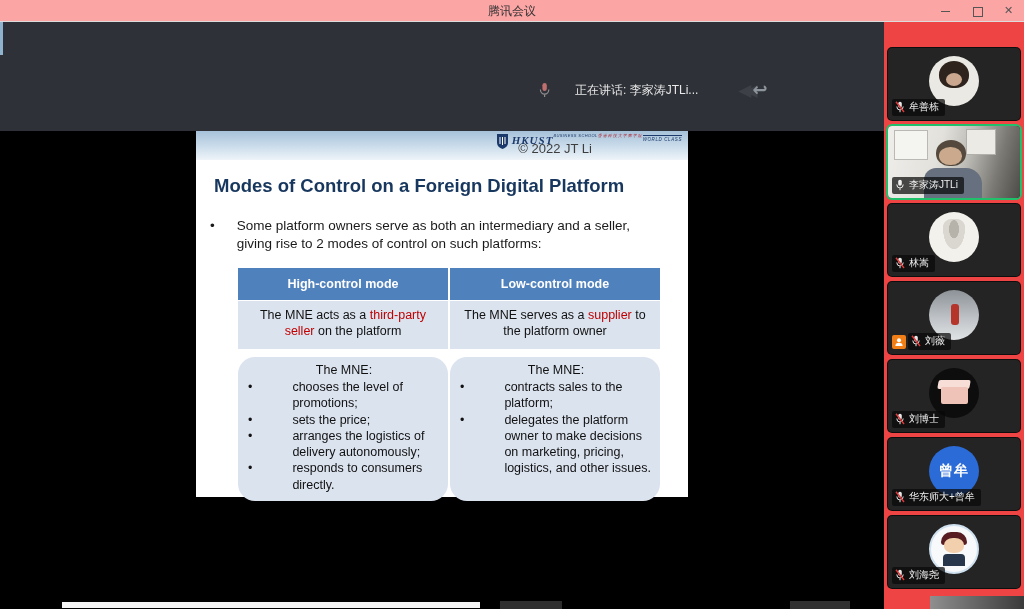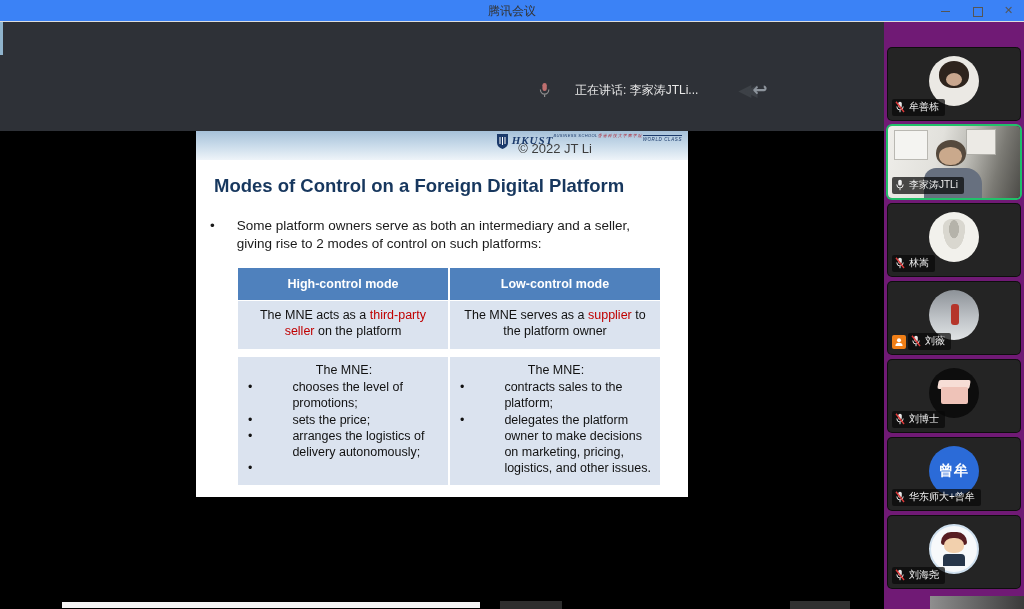--- a/index.html
+++ b/index.html
@@ -4,21 +4,21 @@
 <style>
   * { box-sizing: border-box; }
   html,body { margin:0; padding:0; }
   body {
     width:1024px; height:609px; overflow:hidden; background:#000;
     font-family:"Liberation Sans","DejaVu Sans",sans-serif;
   }
   .app { position:relative; width:1024px; height:609px; background:#000; }
 
   
-  .titlebar { position:absolute; top:0; left:0; width:1024px; height:22px; background:#3b82f6; border-bottom:1px solid #dcdcdc; z-index:30; }
+  .titlebar { position:absolute; top:0; left:0; width:1024px; height:22px; background:#fca5a5; border-bottom:1px solid #dcdcdc; z-index:30; }
   .titlebar .title { position:absolute; left:0; right:0; top:0; text-align:center; font-size:12px; line-height:22px; color:#333; }
   .win-controls { position:absolute; right:8px; top:0; height:22px; display:flex; align-items:center; gap:20px; z-index:31; }
   .ctl { width:12px; height:12px; position:relative; cursor:default; }
   .ctl-min::after { content:""; position:absolute; left:1px; top:6px; width:9px; height:1px; background:#555; }
   .ctl-max::after { content:""; position:absolute; left:1px; top:2px; width:8px; height:8px; border:1px solid #555; }
   .ctl-close::before { content:"✕"; position:absolute; left:0; top:-1px; font-size:11px; color:#555; }
 
   .left-stripe { position:absolute; left:0; top:22px; width:3px; height:33px; background:#8fb3cc; z-index:5; }
 
   
@@ -48,37 +48,37 @@
   .slide-bullet .marker::before { content:"•"; margin-right:10px; }
 
   .mne-table { position:absolute; left:42px; top:137px; width:422px; font-size:12.5px; color:#111; }
   .trow { display:flex; gap:2px; }
   .cell { width:210px; }
   .thead { margin-bottom:1px; }
   .thead .cell { height:32px; background:#4f81bd; color:#fff; font-weight:bold; display:flex; align-items:center; justify-content:center; }
   .trow1 { margin-bottom:8px; }
   .trow1 .cell { min-height:48px; background:#dbe3ef; text-align:center; padding:6px 6px; line-height:1.3; }
   .em-red { color:#c00000; }
-  .trow2 .cell { min-height:114px; background:#dbe3ef; padding:6px 4px 8px 6px; }
+  .trow2 .cell { min-height:114px; background:#dbe3ef; padding:6px 4px 8px 6px;border-radius:17px; }
   .cell-heading { text-align:center; margin-bottom:2px; }
   .mne-table ul { margin:0; padding:0; list-style:none; }
   .mne-table li { display:flex; line-height:1.3;gap:34px; }
   .mne-table li .m::before { content:"•"; margin:0 6px 0 4px; }
 
   
   .share-badge { position:absolute; left:2px; top:585px; height:18px; display:flex; align-items:center; gap:5px; background:#1d1f22; padding:0 9px 0 4px; z-index:6; }
   .share-badge .lbl { font-size:11px; color:#e2e2e2; white-space:nowrap; }
 
   .bs-white { position:absolute; left:62px; top:602px; width:418px; height:6px; background:#f4f4f4; z-index:4; }
   .bs-seg1  { position:absolute; left:500px; top:601px; width:62px; height:8px; background:#2e2e2e; z-index:4; }
   .bs-seg2  { position:absolute; left:790px; top:601px; width:60px; height:8px; background:#303030; z-index:4; }
   .bs-right { position:absolute; left:930px; top:596px; width:94px; height:13px; background:linear-gradient(90deg,#8f8f8f,#3a3a3a); z-index:4; }
 
   
-  .sidebar { position:absolute; left:884px; top:22px; width:140px; height:587px; background:#701a75; }
+  .sidebar { position:absolute; left:884px; top:22px; width:140px; height:587px; background:#ef4444; }
   .tile { position:absolute; left:4px; width:132px; height:72px; background:#242424; border-radius:4px; overflow:hidden; box-shadow:0 0 0 1px #0e0e0e; }
   .tile.speaking-tile { box-shadow:0 0 0 2px #21c06a; }
   .t1{top:26px} .t2{top:104px} .t3{top:182px} .t4{top:260px} .t5{top:338px} .t6{top:416px} .t7{top:494px}
 
   .avatar { position:absolute; left:50%; top:50%; transform:translate(-50%,-56%); width:50px; height:50px; border-radius:50%; }
   .av1 { background:#ebe9e4; }
   .av1 .hood-inner { position:absolute; left:10px; top:5px; width:30px; height:27px; background:#2e241d; border-radius:50% 50% 44% 44%; }
   .av1 .face1 { position:absolute; left:17px; top:17px; width:16px; height:13px; background:#caa78e; border-radius:50%; }
   .av3 { background:#f2f1ec; }
   .av3 .sketch { position:absolute; left:12px; top:7px; width:26px; height:34px; border-radius:40%;
@@ -192,20 +192,21 @@
               <li>
                   <span class="m"></span>
                   <span>sets the price;</span>
                 </li>
               <li>
                   <span class="m"></span>
                   <span>arranges the logistics of delivery autonomously;</span>
                 </li>
               <li>
                   <span class="m"></span>
+                  <span>responds to consumers directly.</span>
                 </li>
             </ul>
           </div>
           <div class="cell">
             <div class="cell-heading">The MNE:</div>
             <ul>
               <li>
                   <span class="m"></span>
                   <span>contracts sales to the platform;</span>
                 </li>

